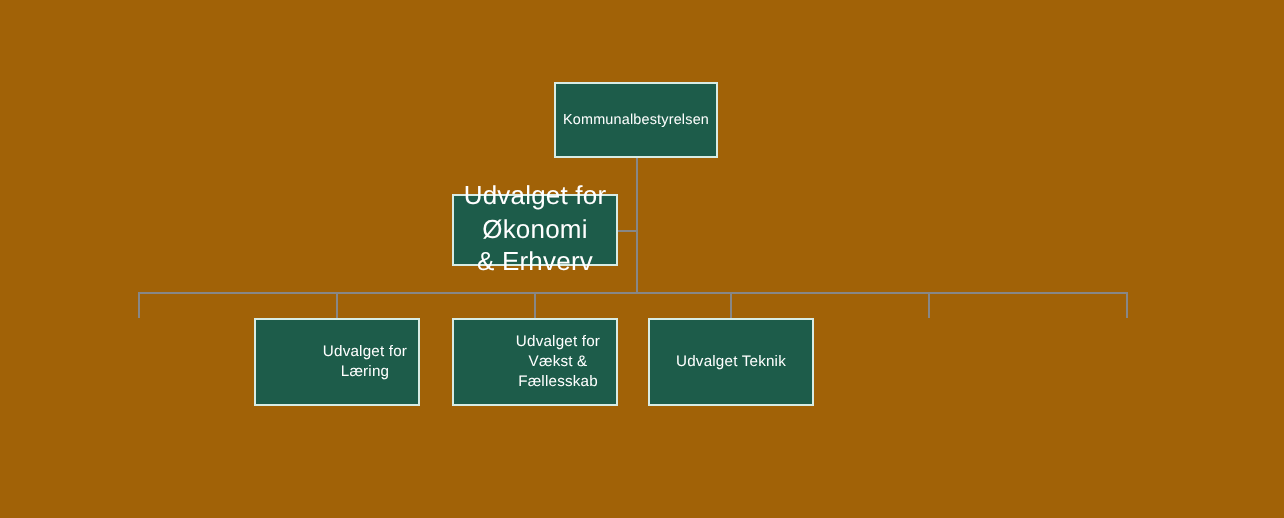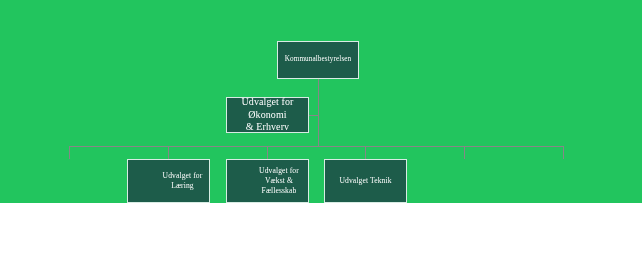--- a/index.html
+++ b/index.html
@@ -9,23 +9,22 @@
   }
   body {
     width: 642px;
     height: 259px;
     font-family: "Liberation Sans", sans-serif;
     overflow: hidden;
   }
   #org-chart {
     position: relative;
     width: 642px;
-    height: 203px;
-    background: #22c55e;
-    font-family: Liberation Serif, serif;
+    height: 259px;
+    background: #a16207;
   }
   .node {
     position: absolute;
     box-sizing: border-box;
     background: #1d5c4a;
     border: 1px solid #d8ece4;
     color: #ffffff;
     display: flex;
     align-items: center;
     justify-content: center;
@@ -43,21 +42,21 @@
     top: 41px;
     width: 82px;
     height: 38px;
     font-size: 7.2px;
   }
   .node-staff {
     left: 226px;
     top: 97px;
     width: 83px;
     height: 36px;
-    font-size: 10px;
+    font-size: 13px;
   }
   .node-leaf {
     top: 159px;
     width: 83px;
     height: 44px;
     font-size: 7.6px;
   }
   .leaf-0 { left: 28px; }
   .leaf-1 { left: 127px; padding-left: 32px; }
   .leaf-2 { left: 226px; padding-left: 27px; }

